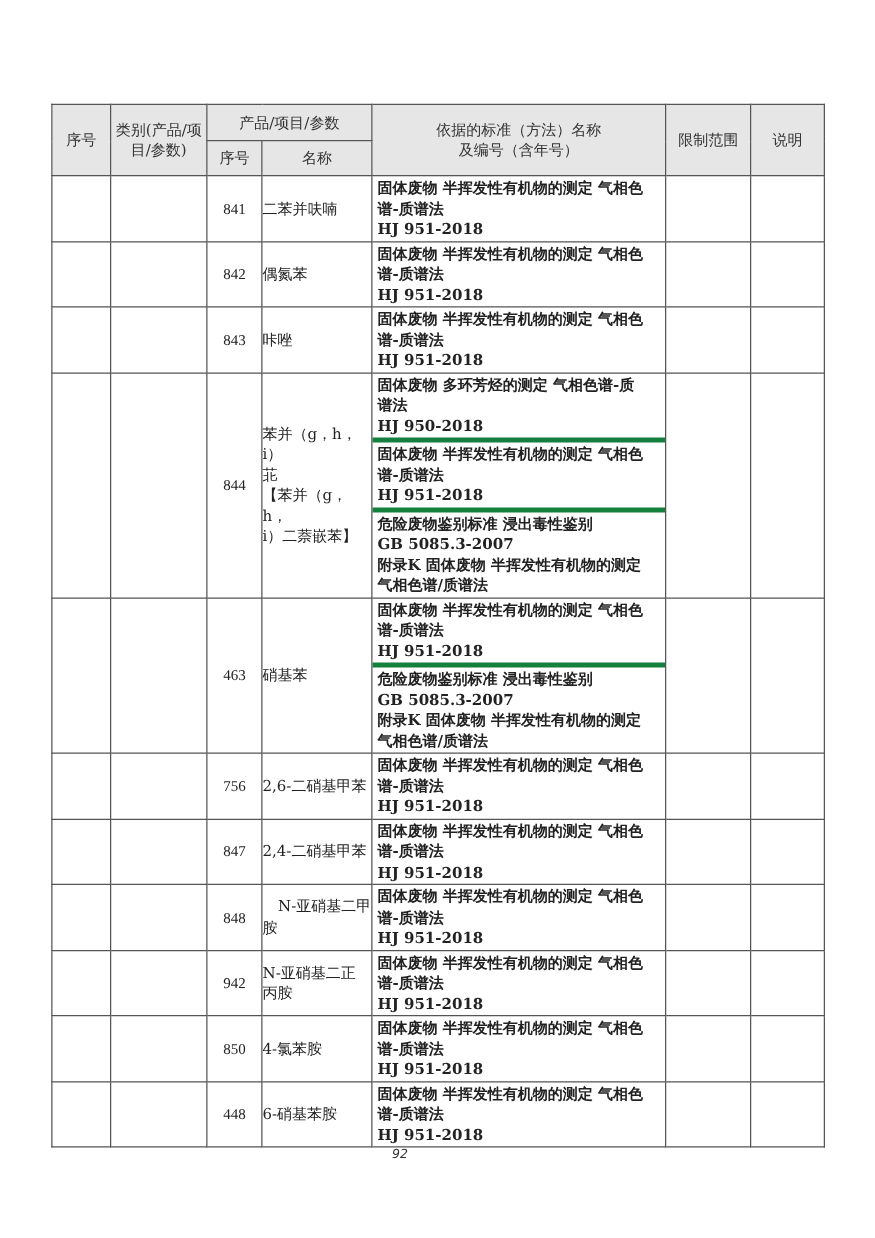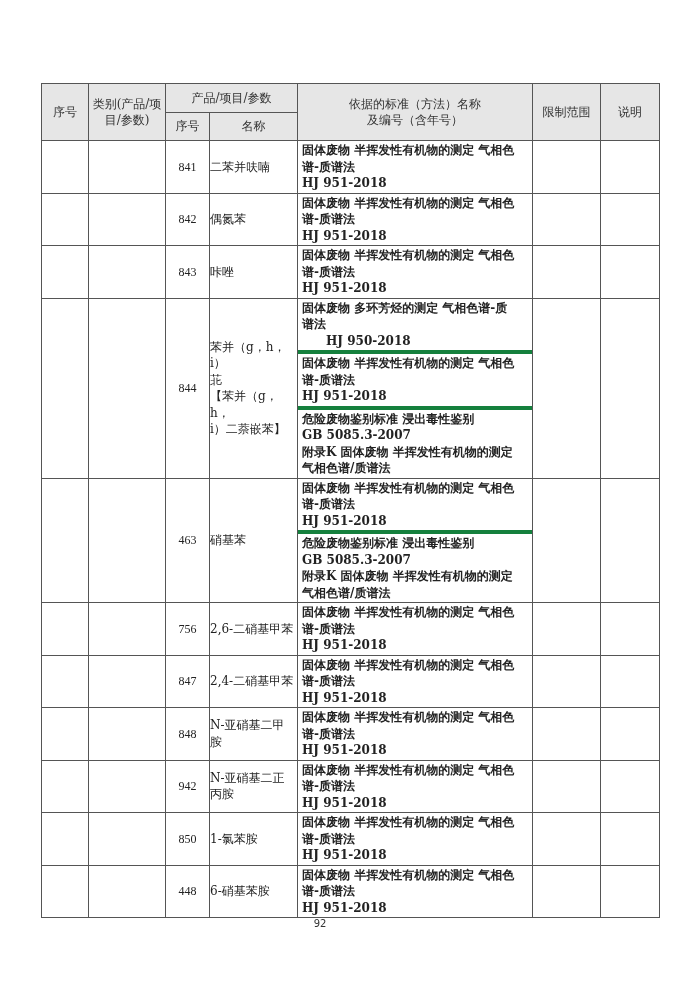--- a/index.html
+++ b/index.html
@@ -7,21 +7,21 @@
   table.main { position:absolute; left:41px; top:83px; border-collapse:collapse; table-layout:fixed; width:618px; }
   table.main td, table.main th { border:1px solid #555; padding:0; font-size:12px; line-height:16.5px; vertical-align:middle; }
   table.main th { background:#e6e6e6; font-weight:normal; text-align:center; color:#333; }
   .hdr-top th { height:28px; }
   .hdr-sub th { height:27px; }
   td.num { text-align:center;font-family:Liberation Serif, serif; }
   td.name { padding-left:6px; }
   .stdbox { border-bottom:4px solid #15803d; padding:1px 4px; }
   .stdbox:last-child { border-bottom:none; }
   td.stdmulti { padding:0; vertical-align:top;font-weight:bold; }
-  .page-num { position:absolute; top:918px; left:0; width:640px; text-align:center; font-family:"DejaVu Sans","Liberation Sans",sans-serif; font-size:10px; color:#333; }
+  .page-num { position:absolute; top:918px; left:0; width:640px; text-align:center; font-family:"DejaVu Sans","Liberation Sans",sans-serif; font-size:10px; color:#333;font-style:italic; }
 </style>
 </head>
 <body>
 
 <table class="main">
   <colgroup>
     <col style="width:47px">
       <col style="width:77px">
       <col style="width:44px">
       <col style="width:88px">
@@ -97,21 +97,21 @@
         <td class="name">
           <span style="display: block;">苯并（g，h，i）</span>
           <span style="display: block;">苝</span>
           <span style="display: block;">【苯并（g，h，</span>
           <span style="display: block;">i）二萘嵌苯】</span>
         </td>
         <td class="stdmulti">
           <div class="stdbox">
             <span style="display: block; white-space: nowrap;">固体废物 多环芳烃的测定 气相色谱-质</span>
             <span style="display: block; white-space: nowrap;">谱法</span>
-            <span style="display: block; white-space: nowrap; margin-left: 24px;">HJ 950-2018</span>
+            <span style="display: block; white-space: nowrap;">HJ 950-2018</span>
           </div>
           <div class="stdbox">
             <span style="display: block; white-space: nowrap;">固体废物 半挥发性有机物的测定 气相色</span>
             <span style="display: block; white-space: nowrap;">谱-质谱法</span>
             <span style="display: block; white-space: nowrap;">HJ 951-2018</span>
           </div>
           <div class="stdbox">
             <span style="display: block; white-space: nowrap;">危险废物鉴别标准 浸出毒性鉴别</span>
             <span style="display: block; white-space: nowrap;">GB 5085.3-2007</span>
             <span style="display: block; white-space: nowrap;">附录K 固体废物 半挥发性有机物的测定</span>
@@ -170,21 +170,21 @@
           </div>
         </td>
         <td></td>
         <td></td>
       </tr>
       <tr style="height: 50px;">
         <td></td>
         <td></td>
         <td class="num">848</td>
         <td class="name">
-          <span style="display: block;">N-亚硝基二甲</span>
+          <span style="display: block; text-align: right;">N-亚硝基二甲</span>
           <span style="display: block;">胺</span>
         </td>
         <td class="stdmulti">
           <div class="stdbox">
             <span style="display: block; white-space: nowrap;">固体废物 半挥发性有机物的测定 气相色</span>
             <span style="display: block; white-space: nowrap;">谱-质谱法</span>
             <span style="display: block; white-space: nowrap;">HJ 951-2018</span>
           </div>
         </td>
         <td></td>
@@ -205,21 +205,21 @@
             <span style="display: block; white-space: nowrap;">HJ 951-2018</span>
           </div>
         </td>
         <td></td>
         <td></td>
       </tr>
       <tr style="height: 50px;">
         <td></td>
         <td></td>
         <td class="num">850</td>
-        <td class="name">1-氯苯胺</td>
+        <td class="name">4-氯苯胺</td>
         <td class="stdmulti">
           <div class="stdbox">
             <span style="display: block; white-space: nowrap;">固体废物 半挥发性有机物的测定 气相色</span>
             <span style="display: block; white-space: nowrap;">谱-质谱法</span>
             <span style="display: block; white-space: nowrap;">HJ 951-2018</span>
           </div>
         </td>
         <td></td>
         <td></td>
       </tr>

